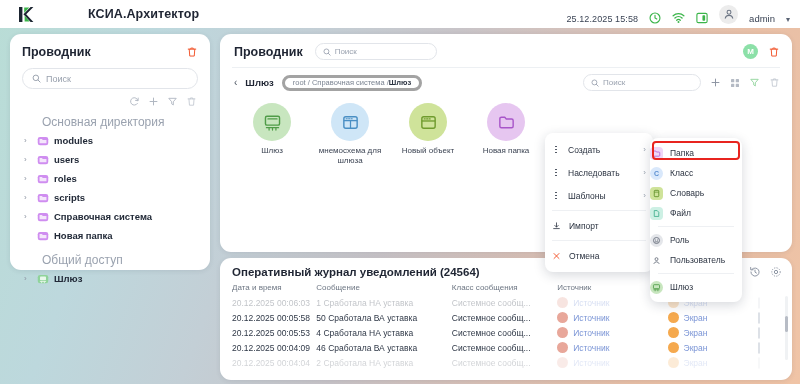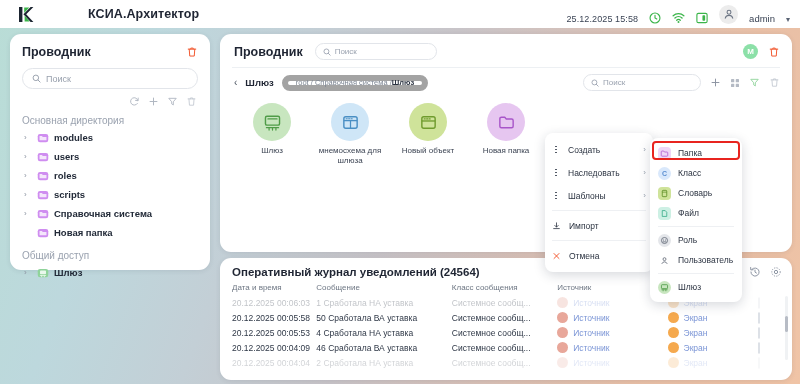--- a/index.html
+++ b/index.html
@@ -50,21 +50,21 @@
   
   #sidebar { left: 10px; top: 34px; width: 200px; height: 236px; padding: 11px 12px 0 12px; }
   .side-head { display: flex; align-items: center; justify-content: space-between; }
   .side-title { font-size: 12.5px; font-weight: bold; color: #1f2533; }
   .searchbox {
     margin-top: 9px; height: 21px; border: 1px solid #e2e5ea; border-radius: 11px;
     display: flex; align-items: center; gap: 5px; padding: 0 9px;
   }
   .searchbox .ph { font-size: 9px; color: #98a0ad; }
   .side-tools { display: flex; justify-content: flex-end; align-items: center; gap: 8px; margin-top: 7px; padding-right: 1px; }
-  .grp-label { font-size: 10px; color: #9aa2af; margin-top: 8px; margin-bottom: 2px; }
+  .grp-label { font-size: 12px; color: #9aa2af; margin-top: 8px; margin-bottom: 2px; margin-left: 20px; }
   .tree-row { display: flex; align-items: center; gap: 5px; height: 19px; padding-left: 2px; }
   .tw { width: 8px; font-size: 8px; color: #8b93a1; }
   .tree-label { font-size: 9.5px; font-weight: bold; color: #222a38; }
 
   
   #explorer { left: 220px; top: 34px; width: 572px; height: 218px; }
   .exp-head { display: flex; align-items: center; gap: 12px; padding: 9px 12px 0 14px; }
   .exp-title { font-size: 12.5px; font-weight: bold; color: #1f2533; }
   .exp-search {
     width: 122px; height: 17px; border: 1px solid #e2e5ea; border-radius: 9px;
@@ -75,21 +75,21 @@
   .m-badge {
     width: 15px; height: 15px; border-radius: 50%; background: #8ce0a8;
     color: #fff; font-size: 8px; font-weight: bold;
     display: flex; align-items: center; justify-content: center;
   }
   .exp-sep { height: 1px; background: #edf0f3; margin: 7px 12px 0 12px; }
   .crumbbar { display: flex; align-items: center; gap: 8px; padding: 6px 12px 0 14px; }
   .back-chev { font-size: 10px; color: #4a5costs; color:#49525f; }
   .crumb-cur { font-size: 9.5px; font-weight: bold; color: #1f2533; }
   .crumb-pill {
-    border: 6px solid #a3a3a3; border-radius: 9px; height: 16px;
+    border: 3px solid #a3a3a3; border-radius: 9px; height: 16px;
     display: flex; align-items: center; padding: 0 8px;
     font-size: 7.5px; color: #7b8492;
   }
   .crumb-pill b { color: #2b3341; font-weight: bold; }
   .crumb-right { margin-left: auto; display: flex; align-items: center; gap: 9px; }
   .crumb-search {
     width: 118px; height: 17px; border: 1px solid #e2e5ea; border-radius: 9px;
     display: flex; align-items: center; gap: 4px; padding: 0 7px;
   }
   .crumb-search .ph { font-size: 8px; color: #9aa2af; }
@@ -155,21 +155,21 @@
   .mi-chev { margin-left: auto; font-size: 8px; color: #9aa2af; }
   .mi-sep { height: 1px; background: #eef0f3; margin: 3px 7px; }
   .dots { width: 8px; display: flex; flex-direction: column; align-items: center; gap: 1.5px; }
   .dots i { width: 1.6px; height: 1.6px; border-radius: 50%; background: #3c4453; display: block; }
 
   #submenu {
     position: absolute; left: 650px; top: 138px; width: 92px;
     background: #fff; border-radius: 8px; padding: 5px 0;
     box-shadow: 0 3px 12px rgba(30,40,60,.18); z-index: 61;
   }
-  .si { display: flex; align-items: center; height: 20px; padding: 0 8px; gap: 7px; }
+  .si { display: flex; align-items: center; height: 20px; padding: 0 0; gap: 7px; }
   .si-label { font-size: 8.5px; color: #2b3341; }
   .si-ic { width: 13px; height: 13px; border-radius: 4px; display: flex; align-items: center; justify-content: center; flex: 0 0 auto; }
   .si-circ { width: 13px; height: 13px; border-radius: 50%; display: flex; align-items: center; justify-content: center; flex: 0 0 auto; }
   .si-sep { height: 1px; background: #eef0f3; margin: 3px 8px; }
   .hl-box {
     position: absolute; left: 2px; top: 3px; width: 88px; height: 19px;
     border: 2px solid #e8241f; border-radius: 4px; pointer-events: none;
   }
 </style>
 </head>

